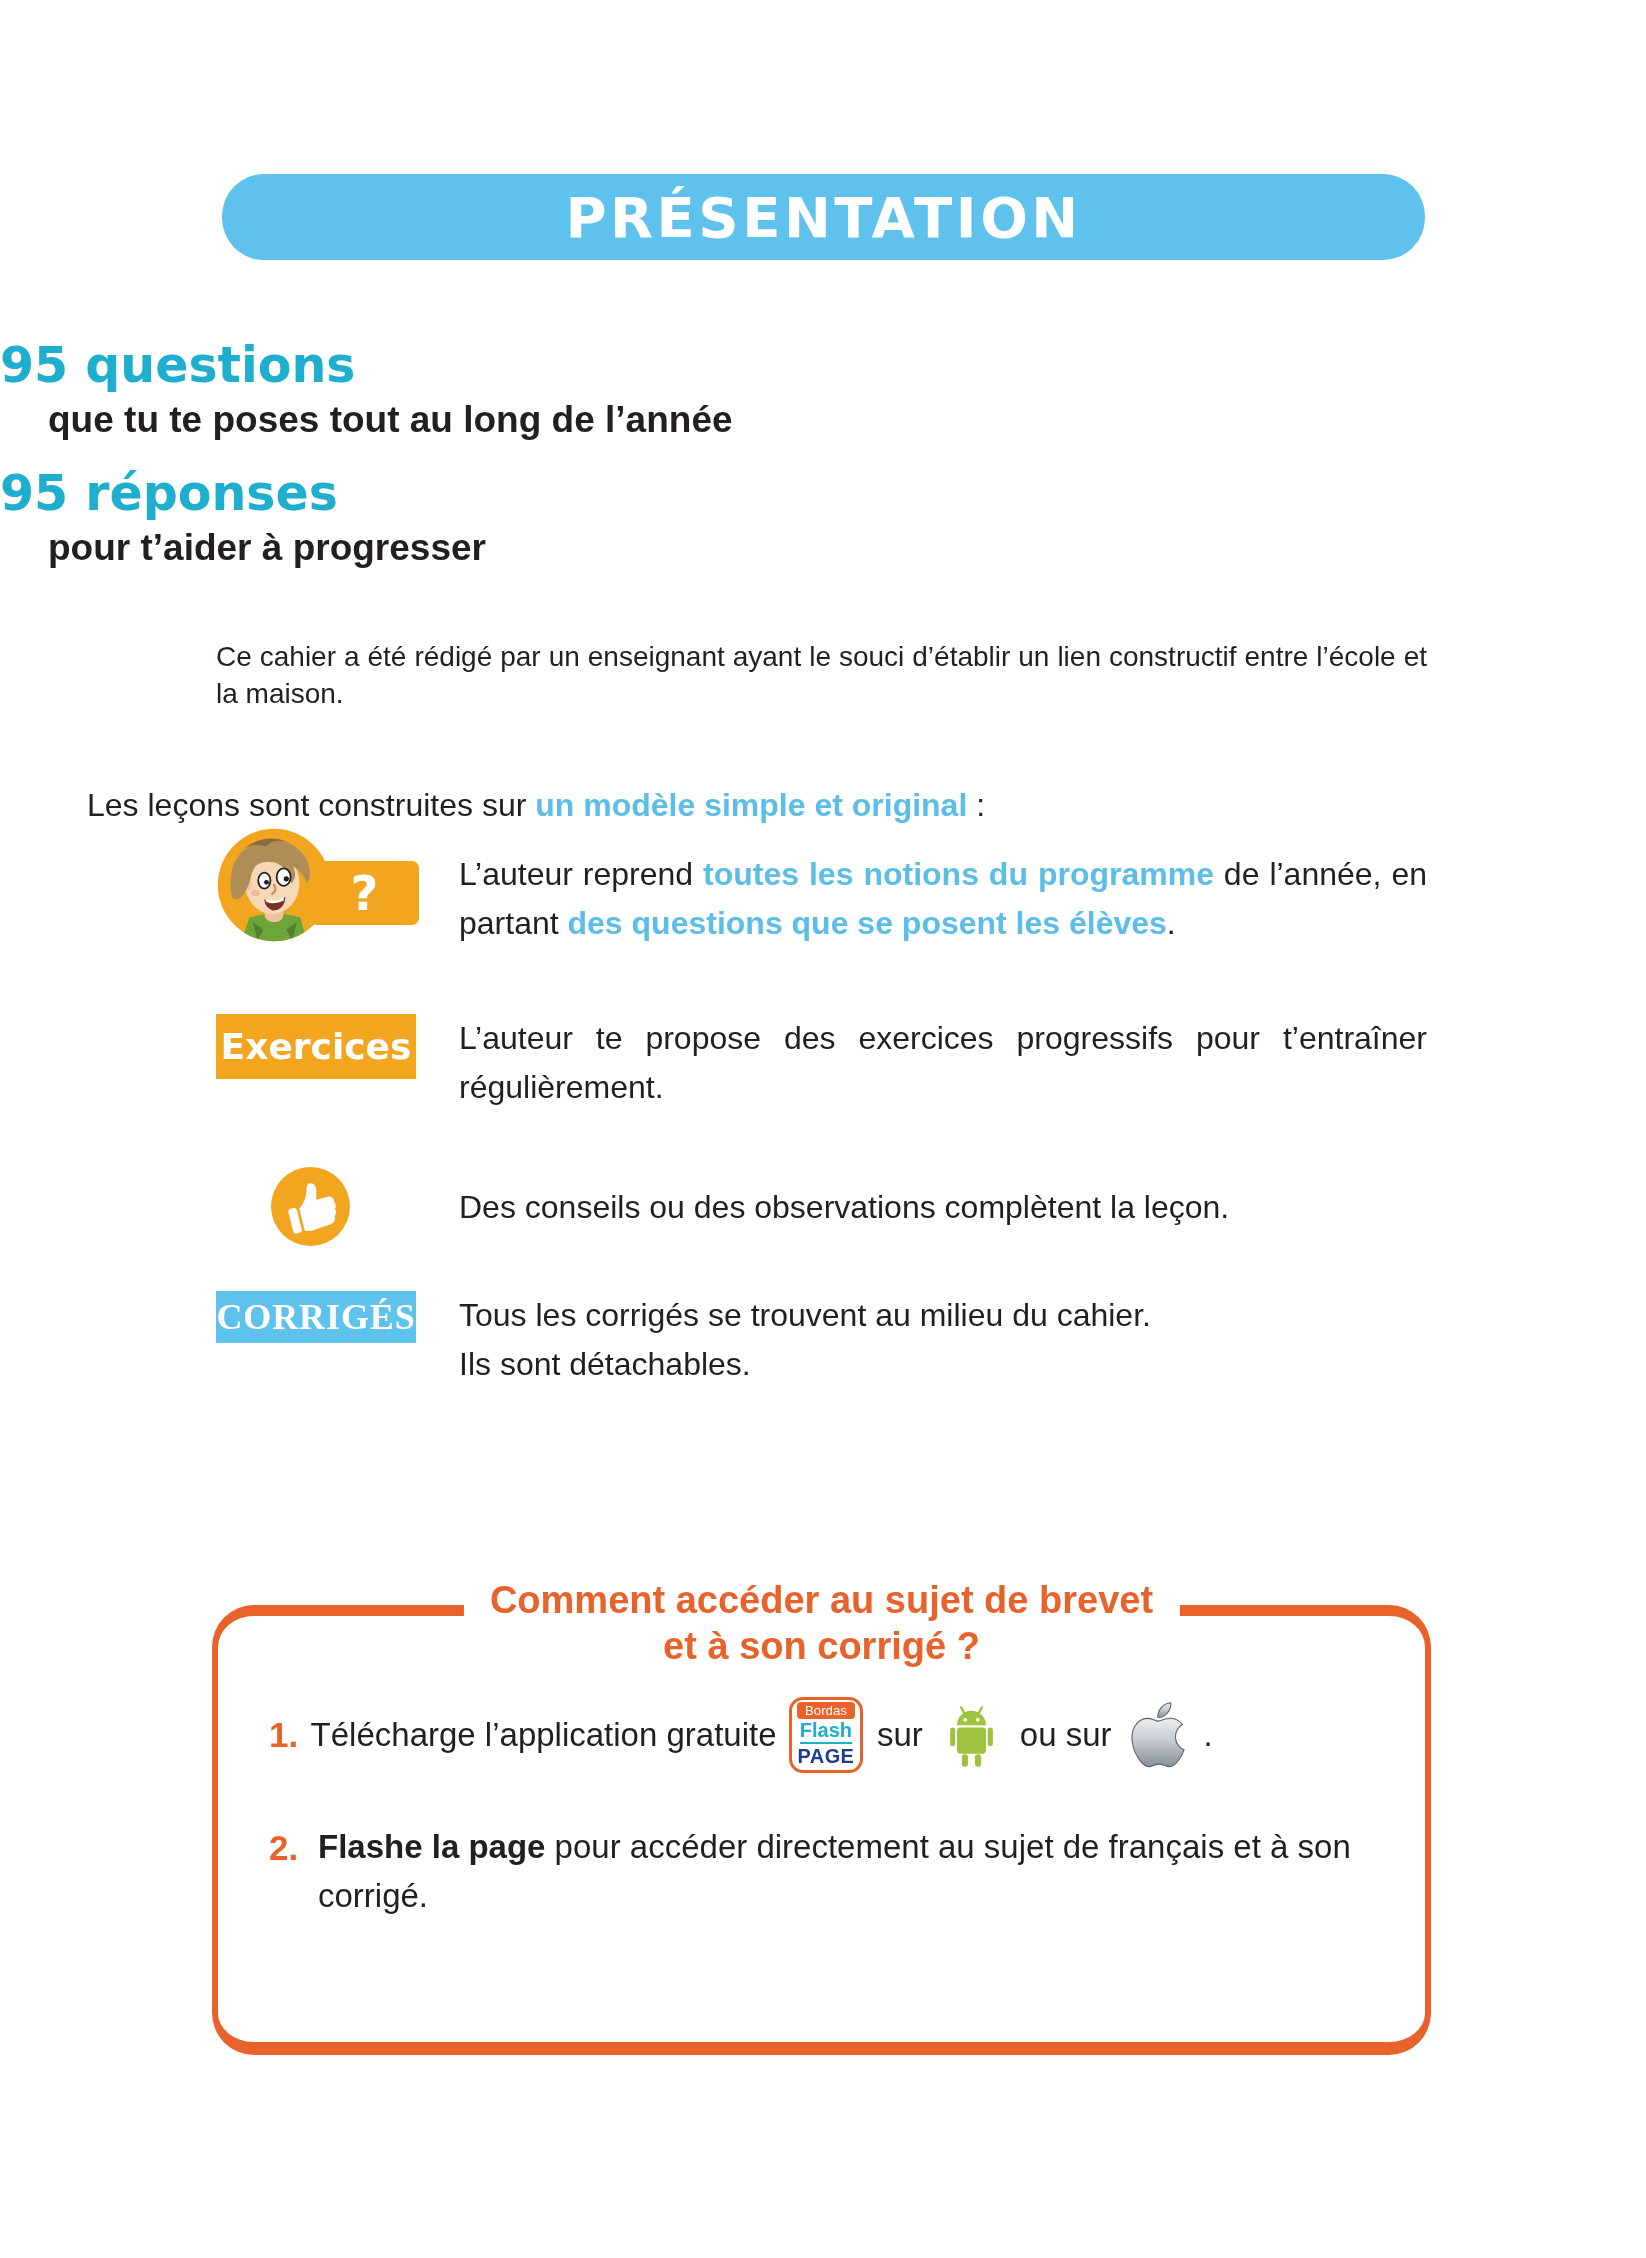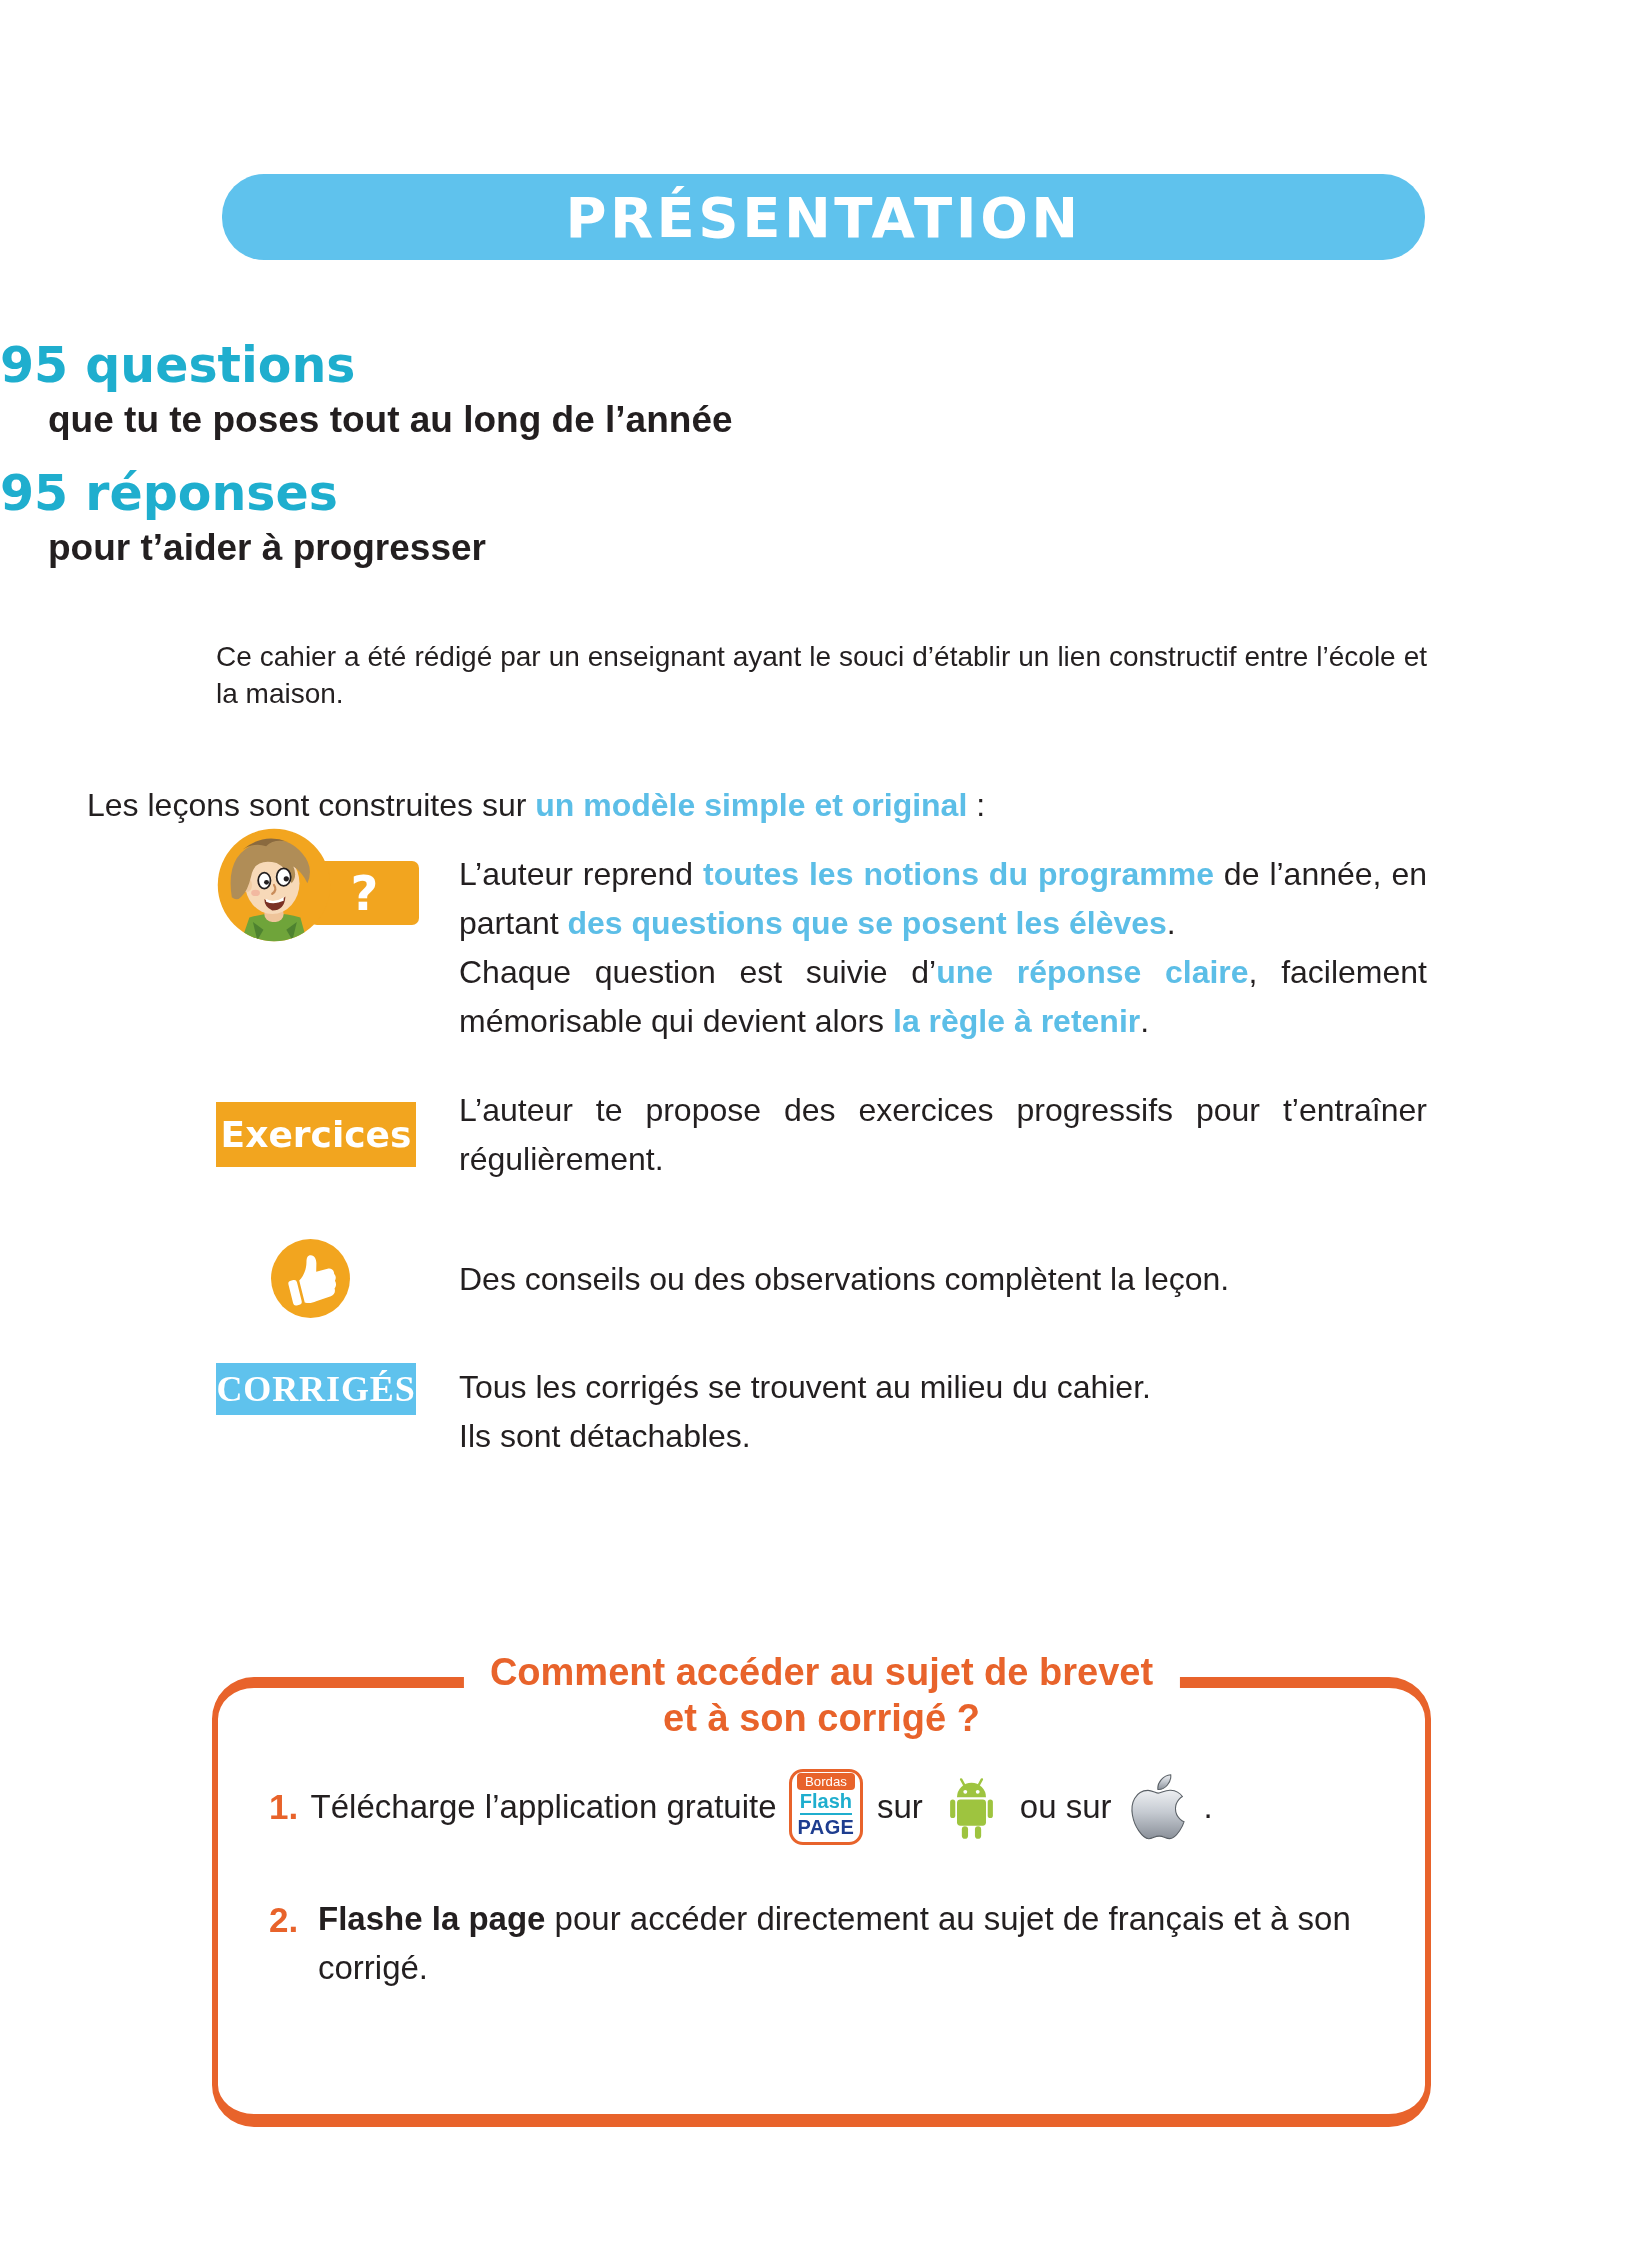--- a/index.html
+++ b/index.html
@@ -36,21 +36,21 @@
     margin:69px 219px 0 216px;font-size:28px;line-height:1.31;
     text-align:justify;
   }
   .lead{margin:74px 219px 0 87px;font-size:32px;}
   .hl{color:var(--c-hl);font-weight:bold;}
   
   .feature{display:flex;align-items:flex-start;margin-left:216px;margin-right:219px;}
   .icon-col{flex:0 0 243px;}
   .text-col{flex:1;font-size:32px;line-height:1.53;text-align:justify;}
   .f1{margin-top:26.5px;}
-  .f2{margin-top:40px;align-items:center;}
+  .f2{margin-top:40px;}
   .f3{margin-top:55px;align-items:center;}
   .f4{margin-top:42px;}
   .f3 .text-col,.f4 .text-col{text-align:left;}
   .f1-icon{position:relative;width:243px;height:124px;}
   .qbox{
     position:absolute;left:94px;top:10.6px;width:109px;height:64px;
     background:var(--c-orange);border-radius:7px;display:flex;align-items:center;
     justify-content:center;color:#fff;font-weight:bold;font-size:48px;
     font-family:"DejaVu Sans",sans-serif;
   }
@@ -143,21 +143,20 @@
           <path d="M66 66 q4 6 -2 10" fill="none" stroke="#C98C5A" stroke-width="2.5" stroke-linecap="round"></path>
           <ellipse cx="45" cy="75" rx="5" ry="3.5" fill="#F2B8A0"></ellipse>
           <path d="M55 82 Q66 92 79 79 Q78 95 64 95 Q55 91 55 82 Z" fill="#7A3024"></path>
           <path d="M57 82 Q66 87 77 80 L77 84 Q66 89 57 85 Z" fill="#fff"></path>
         </g>
       </svg>
     </div>
   </div>
   <div class="text-col">
     <p><span>L’auteur reprend </span><span class="hl">toutes les notions du programme</span><span> de l’année, en partant </span><span class="hl">des questions que se posent les élèves</span><span>.</span></p>
-    <p><span>Chaque question est suivie d’</span><span class="hl">une réponse claire</span><span>, facilement mémorisable qui devient alors </span><span class="hl">la règle à retenir</span><span>.</span></p>
   </div>
 </div>
 
 <div class="feature f2">
   <div class="icon-col">
     <div class="badge badge-orange">
       <span>Exercices</span>
     </div>
   </div>
   <div class="text-col">

